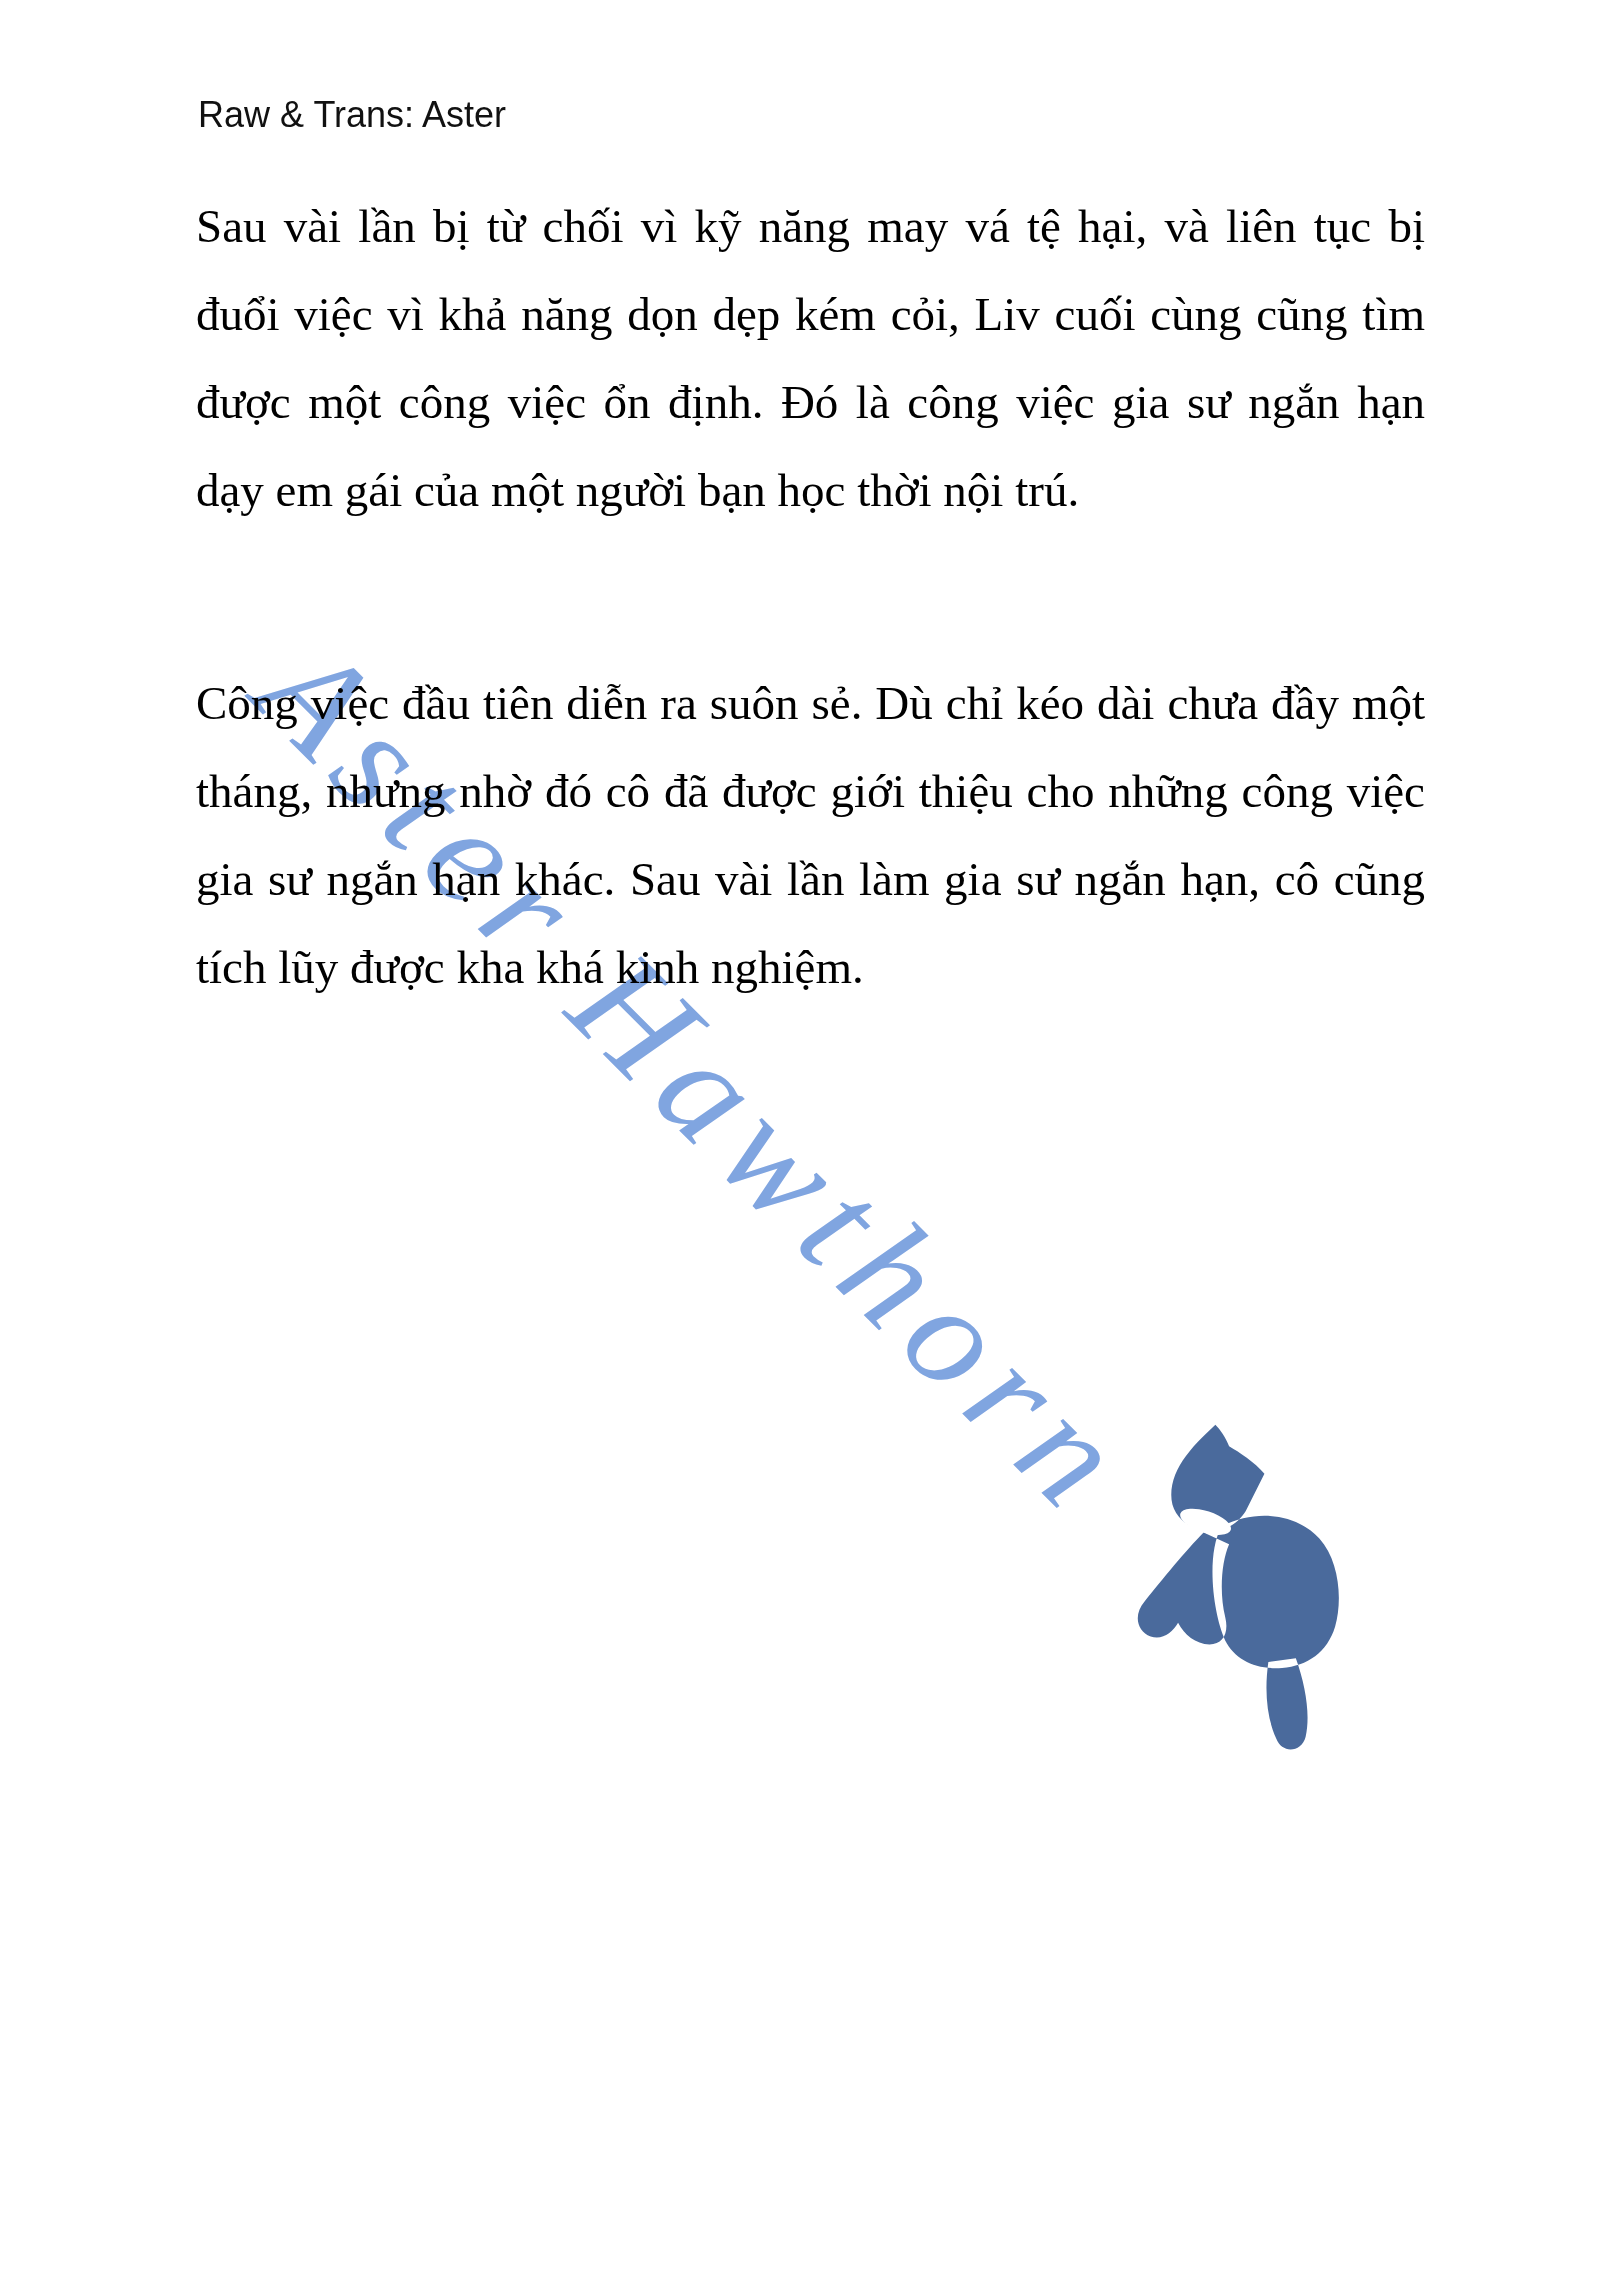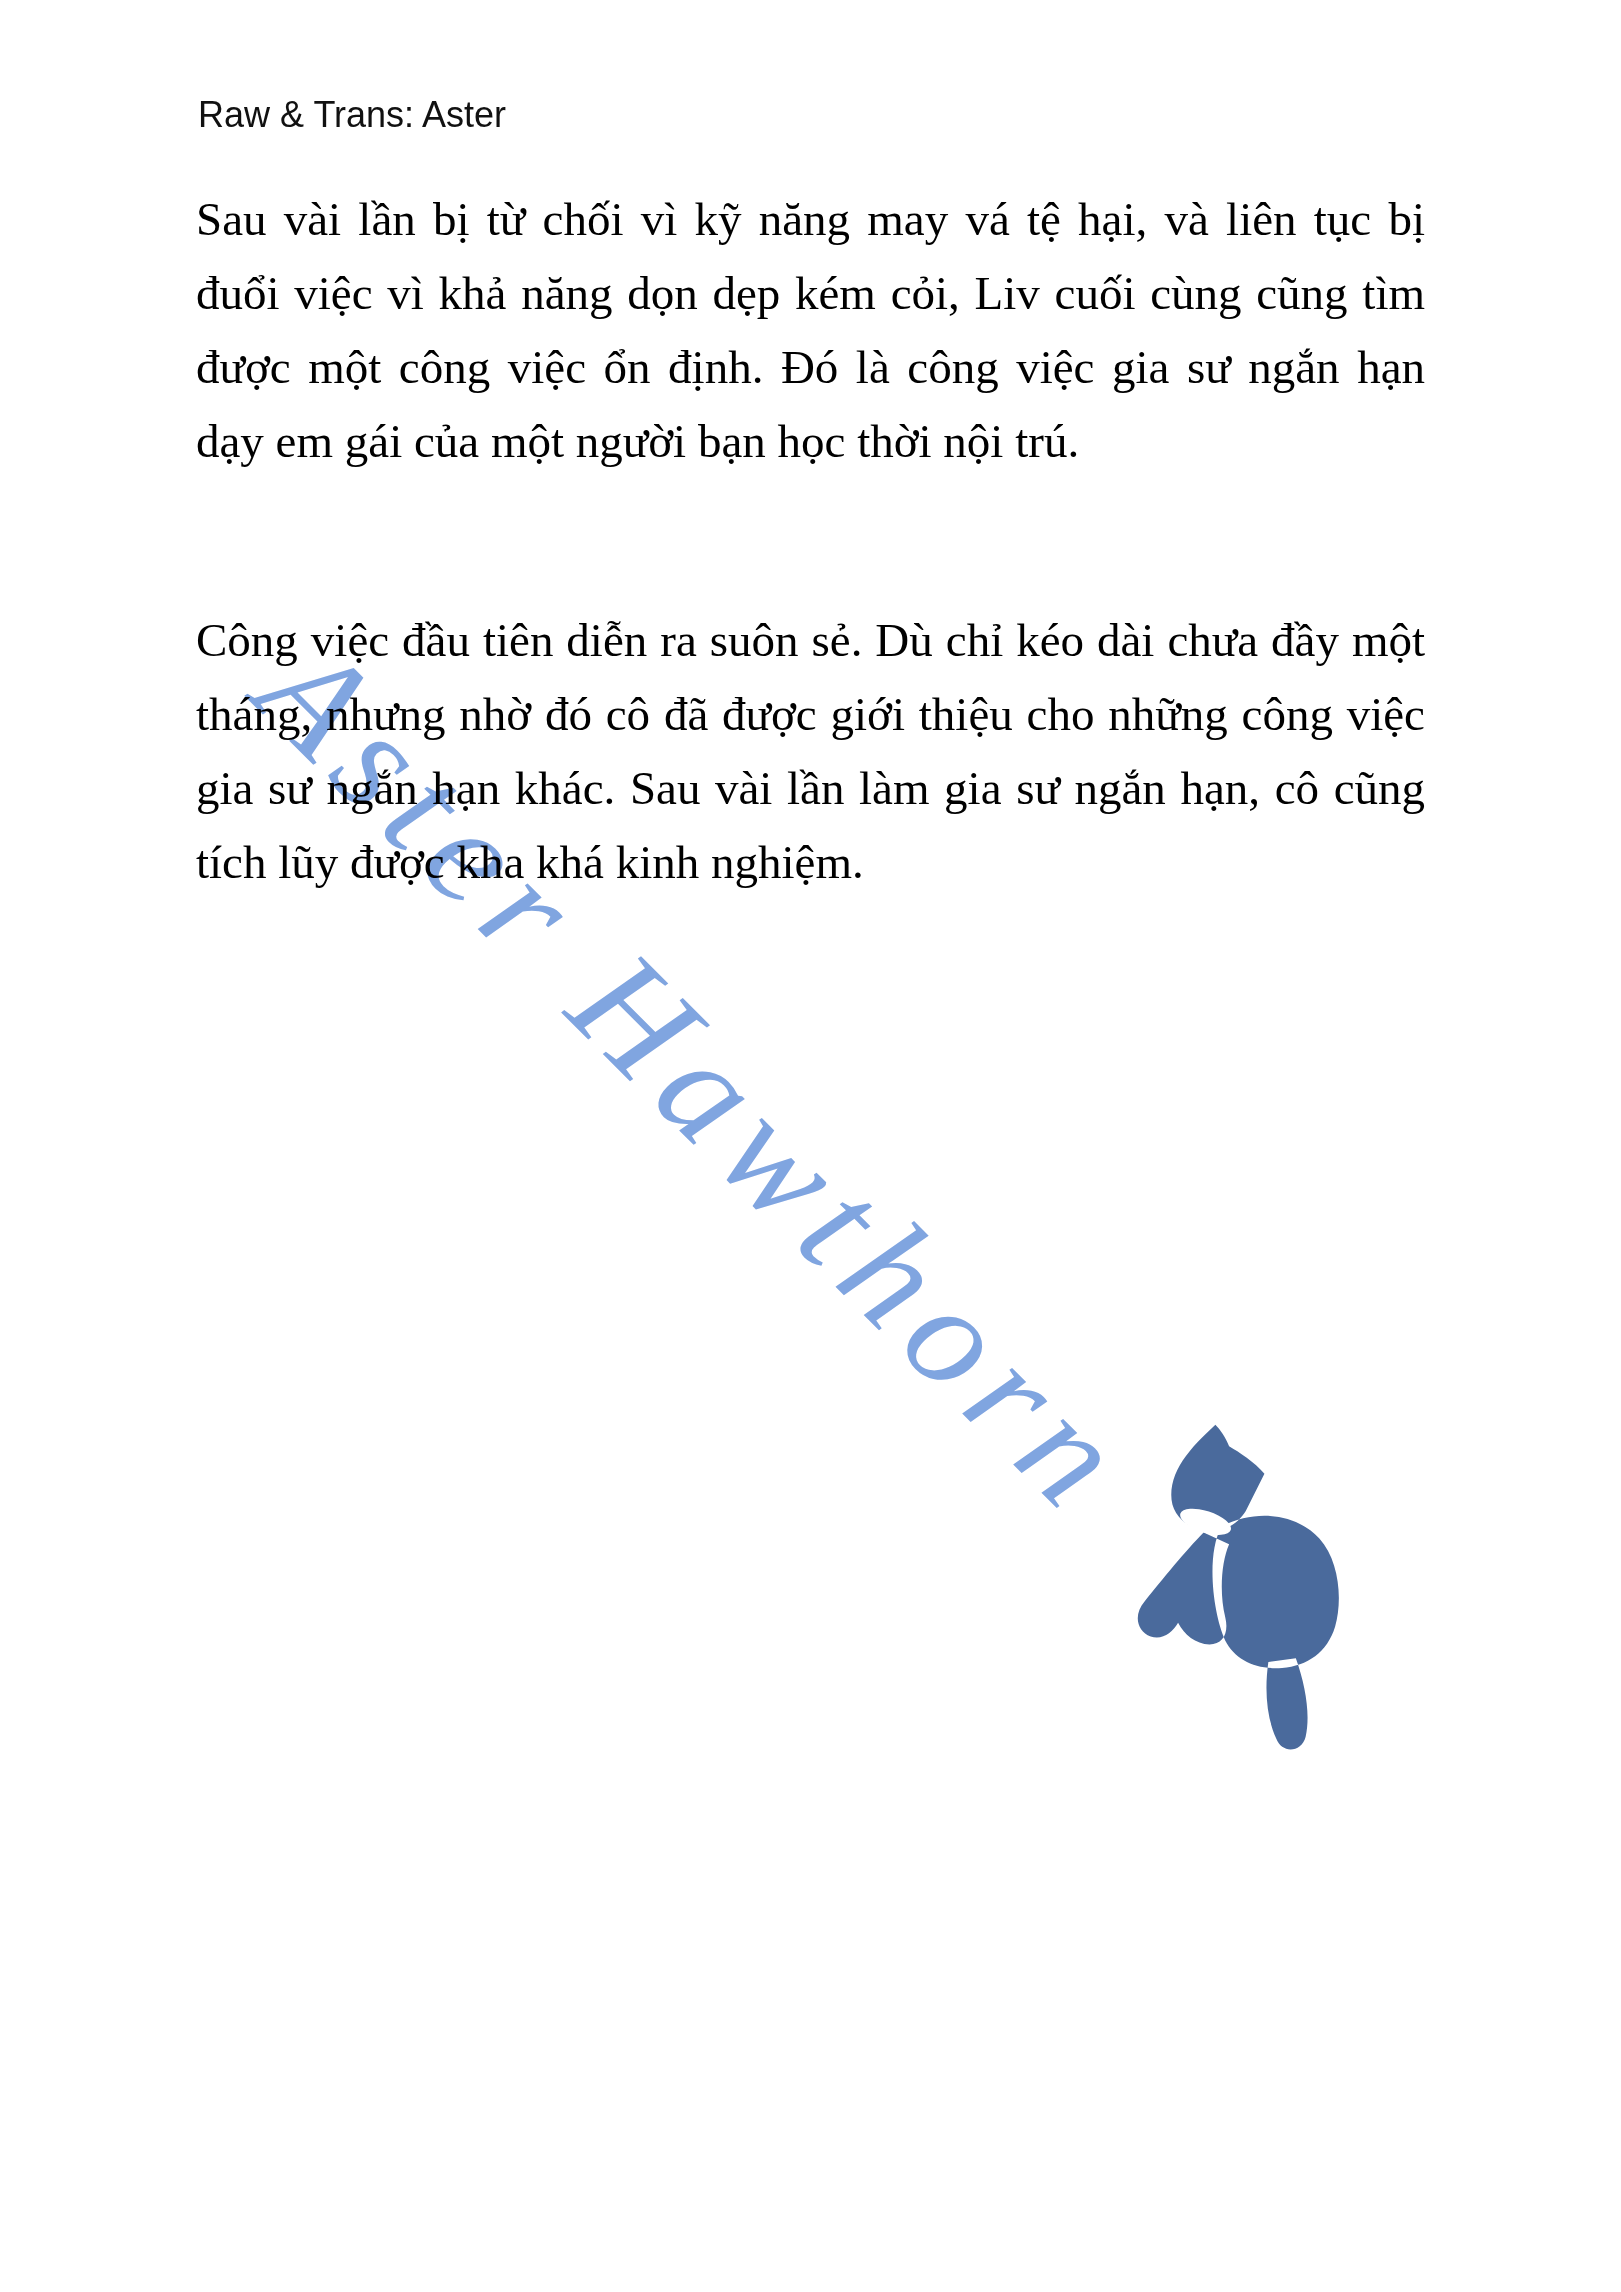--- a/index.html
+++ b/index.html
@@ -58,21 +58,21 @@
     position: absolute;
     left: 196px;
     top: 182px;
     width: 1229px;
     z-index: 4;
   }
   .content p {
     margin: 0 0 125px 0;
     font-family: "Liberation Serif", serif;
     font-size: 47px;
-    line-height: 74px;
+    line-height: 88px;
     color: #000000;
     text-align: justify;
     text-justify: inter-word;
   }
 </style>
 </head>
 <body>
 
 <div class="page">
 

